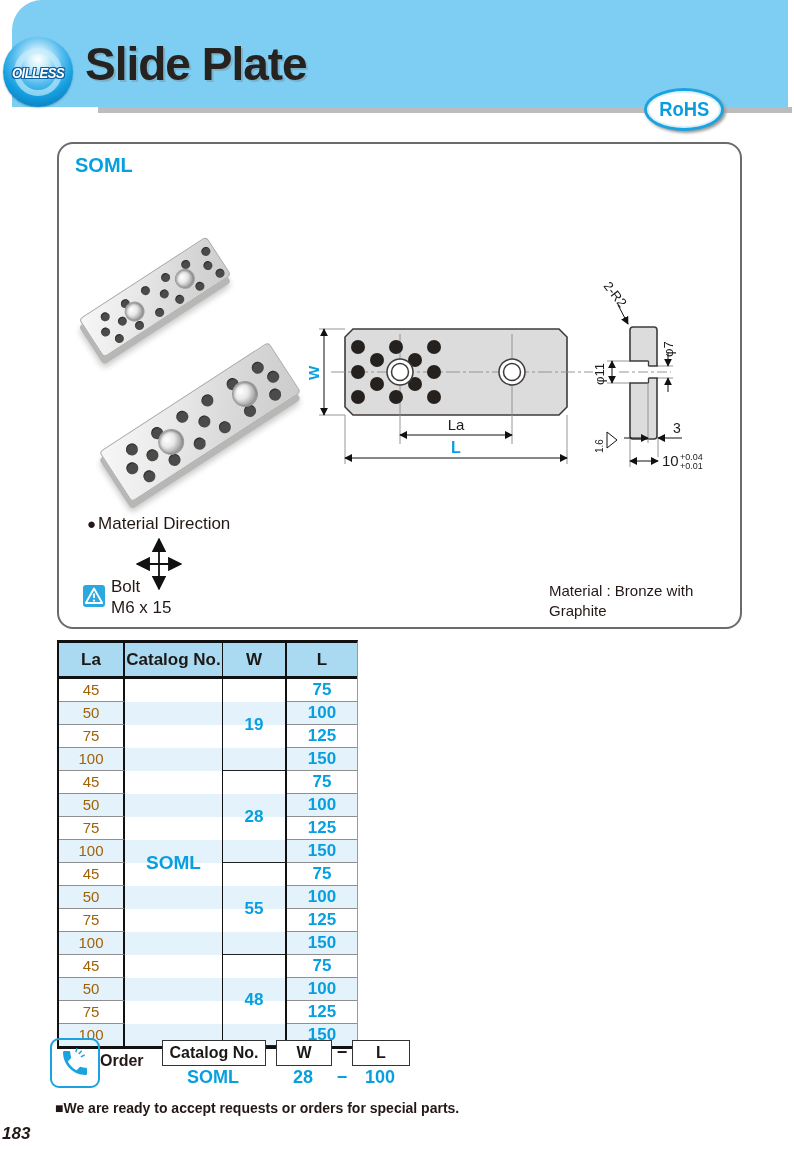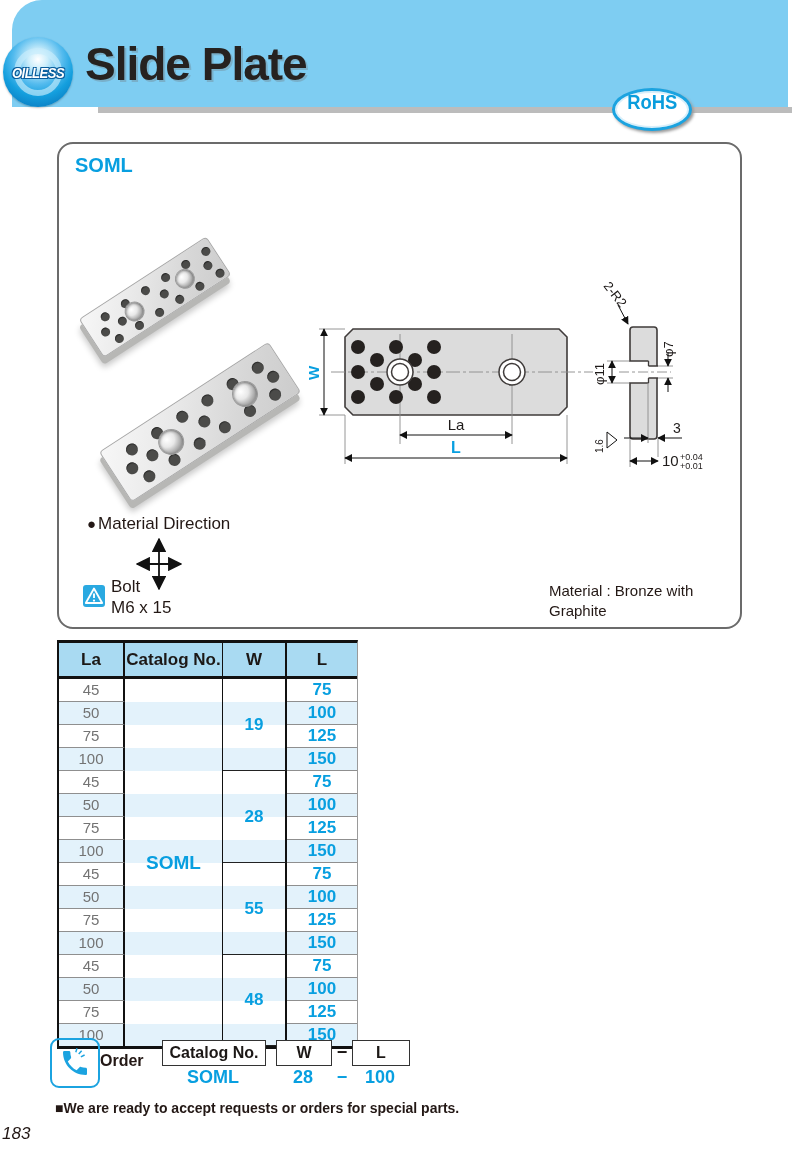--- a/index.html
+++ b/index.html
@@ -19,23 +19,23 @@
   .logo-text { position:relative; color:#fff; font-weight:bold; font-style:italic; font-size:13px;
     letter-spacing:-0.5px; transform:scaleY(1.15);
     text-shadow:1px 1px 0 #0a5d9c,-1px 1px 0 #0a5d9c,1px -1px 0 #0a5d9c,-1px -1px 0 #0a5d9c; }
   .page-title { position:absolute; left:85px; top:37px; font-size:46px; font-weight:bold;
     letter-spacing:-1px; color:#262220; text-shadow:2px 2px 0 rgba(110,110,110,.30); }
   .type-pill { position:absolute; left:84px; top:90px; width:386px; height:30px; background:#fff;
     border:3px solid #29a8e0; border-radius:18px; box-shadow:3px 3px 0 #b0b0b0;
     display:flex; align-items:center; justify-content:center; }
   .type-pill span { color:#0a9ddd; font-weight:bold; font-size:20px; transform:scaleX(.88);
     letter-spacing:.5px; white-space:nowrap; }
-  .rohs { position:absolute; left:612px; top:88px; width:74px; height:37px; border-radius:50%;
+  .rohs { position:absolute; left:644px; top:88px; width:74px; height:37px; border-radius:50%;
     background:#fff; border:3px solid #1ba3e0; box-shadow:2px 2px 3px #9a9a9a, inset 0 0 0 2px #d9effa;
-    display:flex; justify-content:center; }
+    display:flex; align-items:center; justify-content:center; }
   .rohs span { color:#0a9ddd; font-weight:bold; font-size:20px; transform:scaleX(.92); }
   
   .diagram { position:absolute; left:57px; top:142px; width:681px; height:483px;
     border:2px solid #6b6b6b; border-radius:16px; background:#fff; }
   .model-label { position:absolute; left:16px; top:10px; font-size:20px; font-weight:bold; color:#089fe0; }
   .plate { position:absolute; border:1px solid #a8a8a8; border-radius:4px;
     background:linear-gradient(130deg,#f7f7f7 0%,#e9e9e9 35%,#d7d7d7 70%,#cccccc 100%);
     transform:rotate(-33deg); box-shadow:-4px 6px 0 #b7b7b5, -6px 9px 6px rgba(0,0,0,.22); }
   .plate-1 { left:20px; top:130px; width:150px; height:44px; }
   .plate-2 { left:40px; top:248px; width:200px; height:58px; }
@@ -56,21 +56,21 @@
   
   .size-table { position:absolute; left:57px; top:640px; border-collapse:separate; border-spacing:0;
     border-top:3px solid #111; border-left:2px solid #111; border-bottom:3px solid #111; border-right:1px solid #9a9a9a; }
   .size-table th { background:#a9daf2; border-bottom:3px solid #111; height:33px; line-height:33px;
     font-size:17px; font-weight:bold; color:#1c1816; padding:0; text-align:center; }
   .size-table td { padding:0; height:22px; line-height:22px; text-align:center; vertical-align:middle; }
   th.la-h { width:64px; border-right:2px solid #111; }
   th.cat-h { width:97px; border-right:1.5px solid #111; }
   th.w-h { width:62px; border-right:2px solid #111; }
   th.l-h { width:70px; }
-  td.la-c { border-right:2px solid #111; border-bottom:1px solid #8f8f8f; font-size:15px; color:#737373; }
+  td.la-c { border-right:2px solid #111; border-bottom:1px solid #8f8f8f; font-size:15px; color:#a16207; }
   td.cat-c { border-right:1.5px solid #111; font-size:19px; font-weight:bold; color:#089fe0;
     background-image:repeating-linear-gradient(to bottom,#ffffff 0px,#ffffff 23px,#e3f2fb 23px,#e3f2fb 46px); }
   td.w-c { border-right:2px solid #111; border-bottom:1.5px solid #222; font-size:17px; font-weight:bold; color:#089fe0;
     background-image:repeating-linear-gradient(to bottom,#ffffff 0px,#ffffff 23px,#e3f2fb 23px,#e3f2fb 46px); }
   td.l-c { border-bottom:1px solid #8f8f8f; font-size:17px; font-weight:bold; color:#089fe0; }
   td.stripe { background-color:#e3f2fb; }
   tr:last-child td { border-bottom-width:0; }
   
   .phone-box { position:absolute; left:50px; top:1038px; width:46px; height:46px;
     border:2.5px solid #1ba3e0; border-radius:9px; display:flex; align-items:center; justify-content:center; }
@@ -83,21 +83,21 @@
     align-items:center; justify-content:center; font-size:18px; font-weight:bold; color:#1c1816; }
   .ob-l { left:352px; width:56px; }
   .order-val { position:absolute; top:1066px; height:22px; display:flex; align-items:center;
     justify-content:center; font-size:18px; font-weight:bold; color:#089fe0; }
   .ov-cat { left:162px; width:102px; }
   .ov-w { left:276px; width:54px; }
   .ov-dash { left:332px; width:20px; }
   .ov-l { left:352px; width:56px; }
   
   .foot-note { position:absolute; left:55px; top:1100px; font-size:14px; font-weight:bold; color:#231815; }
-  .page-num { position:absolute; left:2px; top:1124px; font-size:17px; font-weight:normal; font-style:italic; color:#231815; }
+  .page-num { position:absolute; left:2px; top:1124px; font-size:17px; font-weight:bold; font-style:italic; color:#231815; }
 </style>
 </head>
 <body>
 
 <div id="page">
 
   <div class="top-banner"></div>
   <div class="banner-shadow"></div>
   <div class="logo">
     <span class="logo-text">OILLESS</span>

